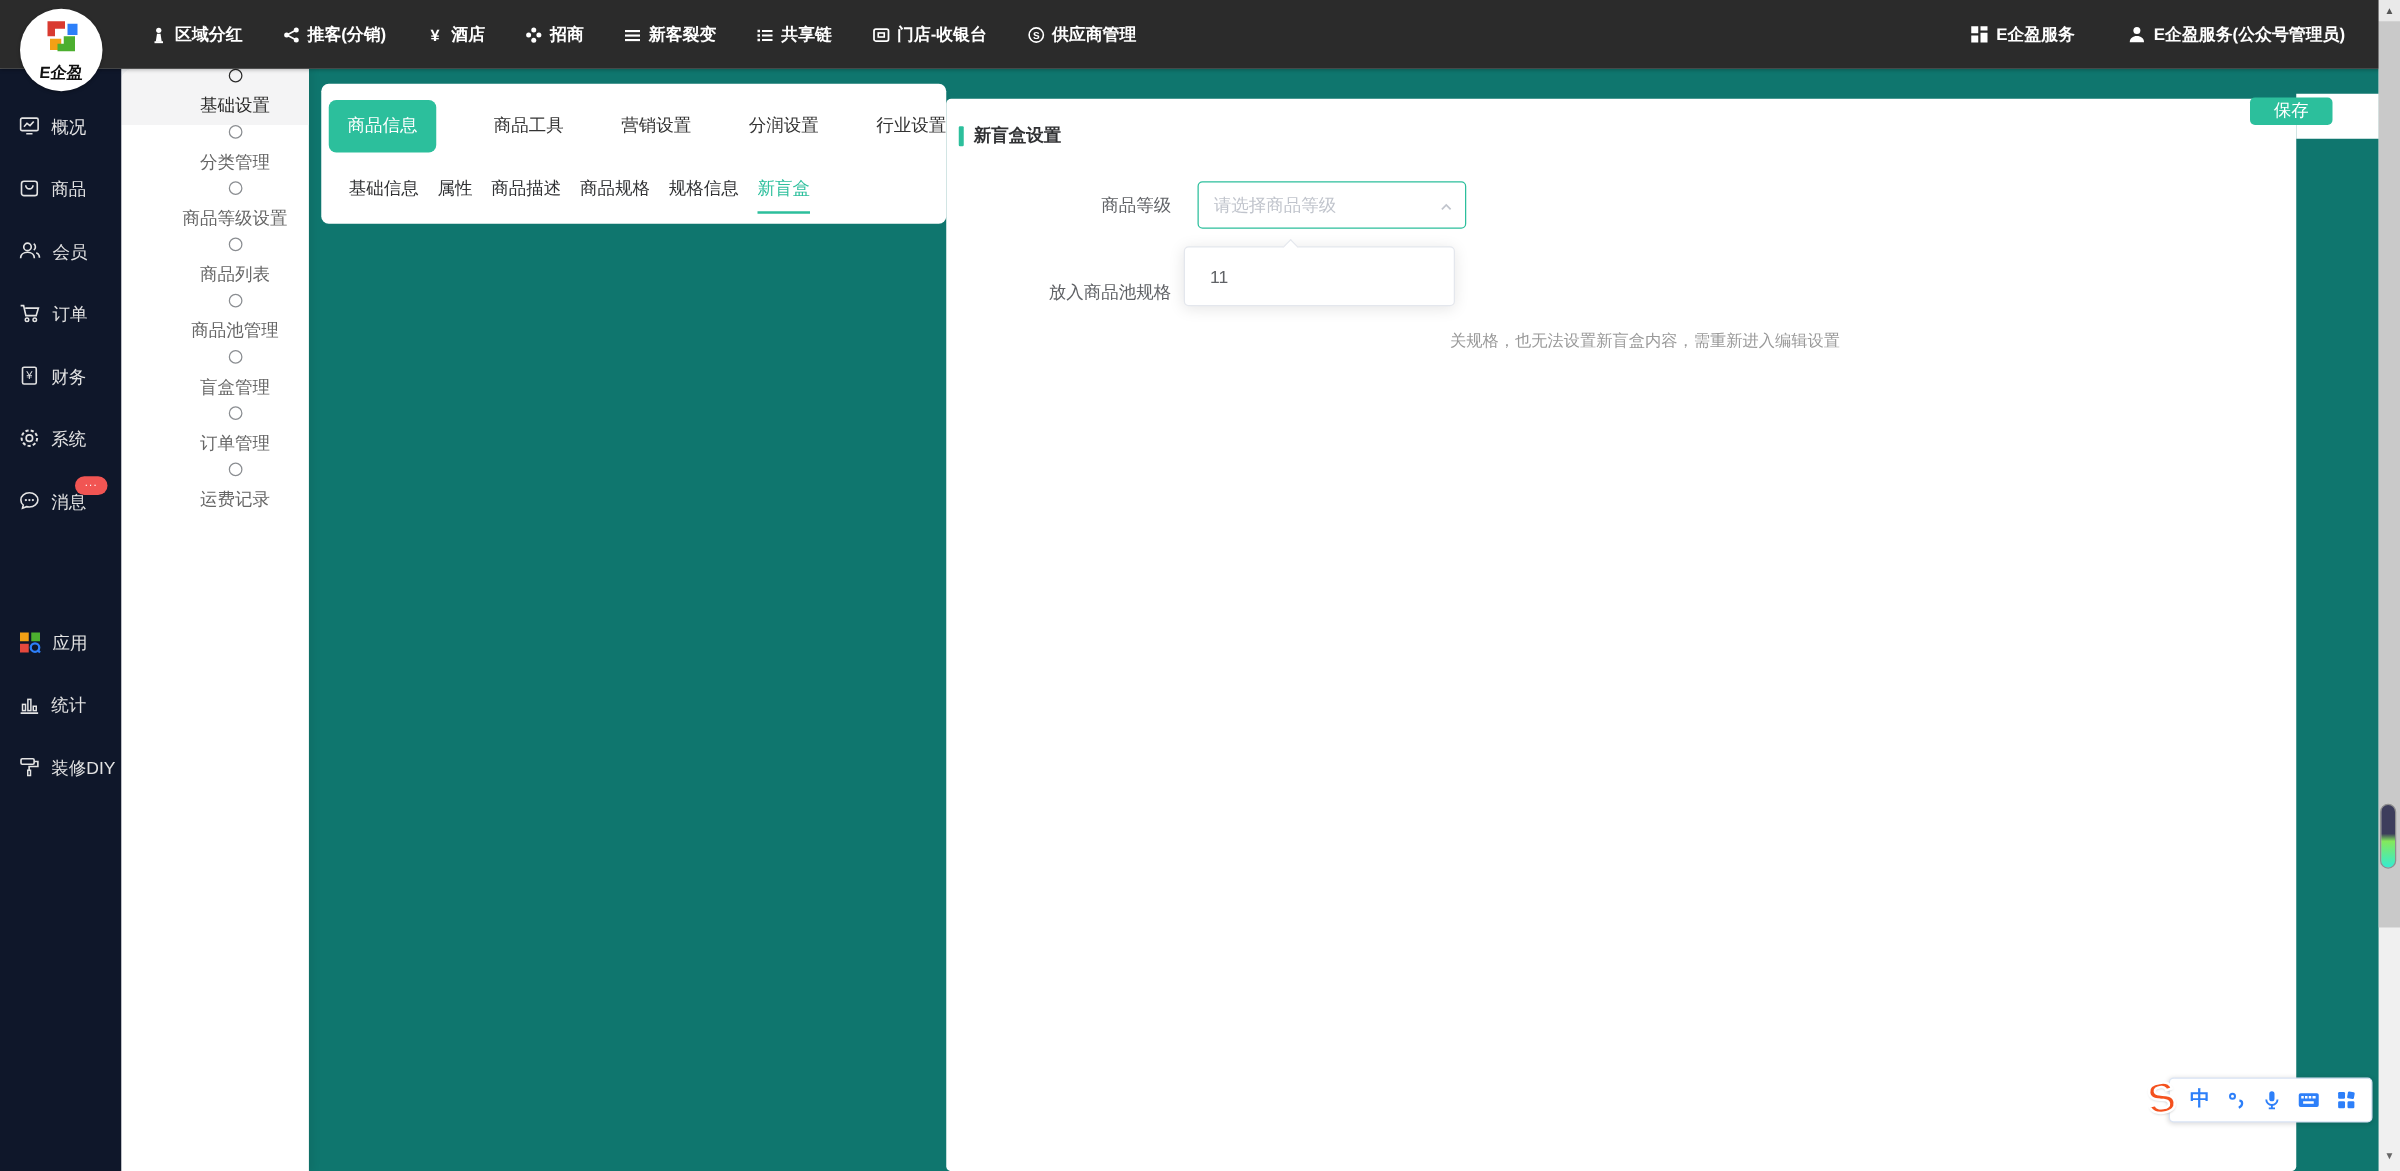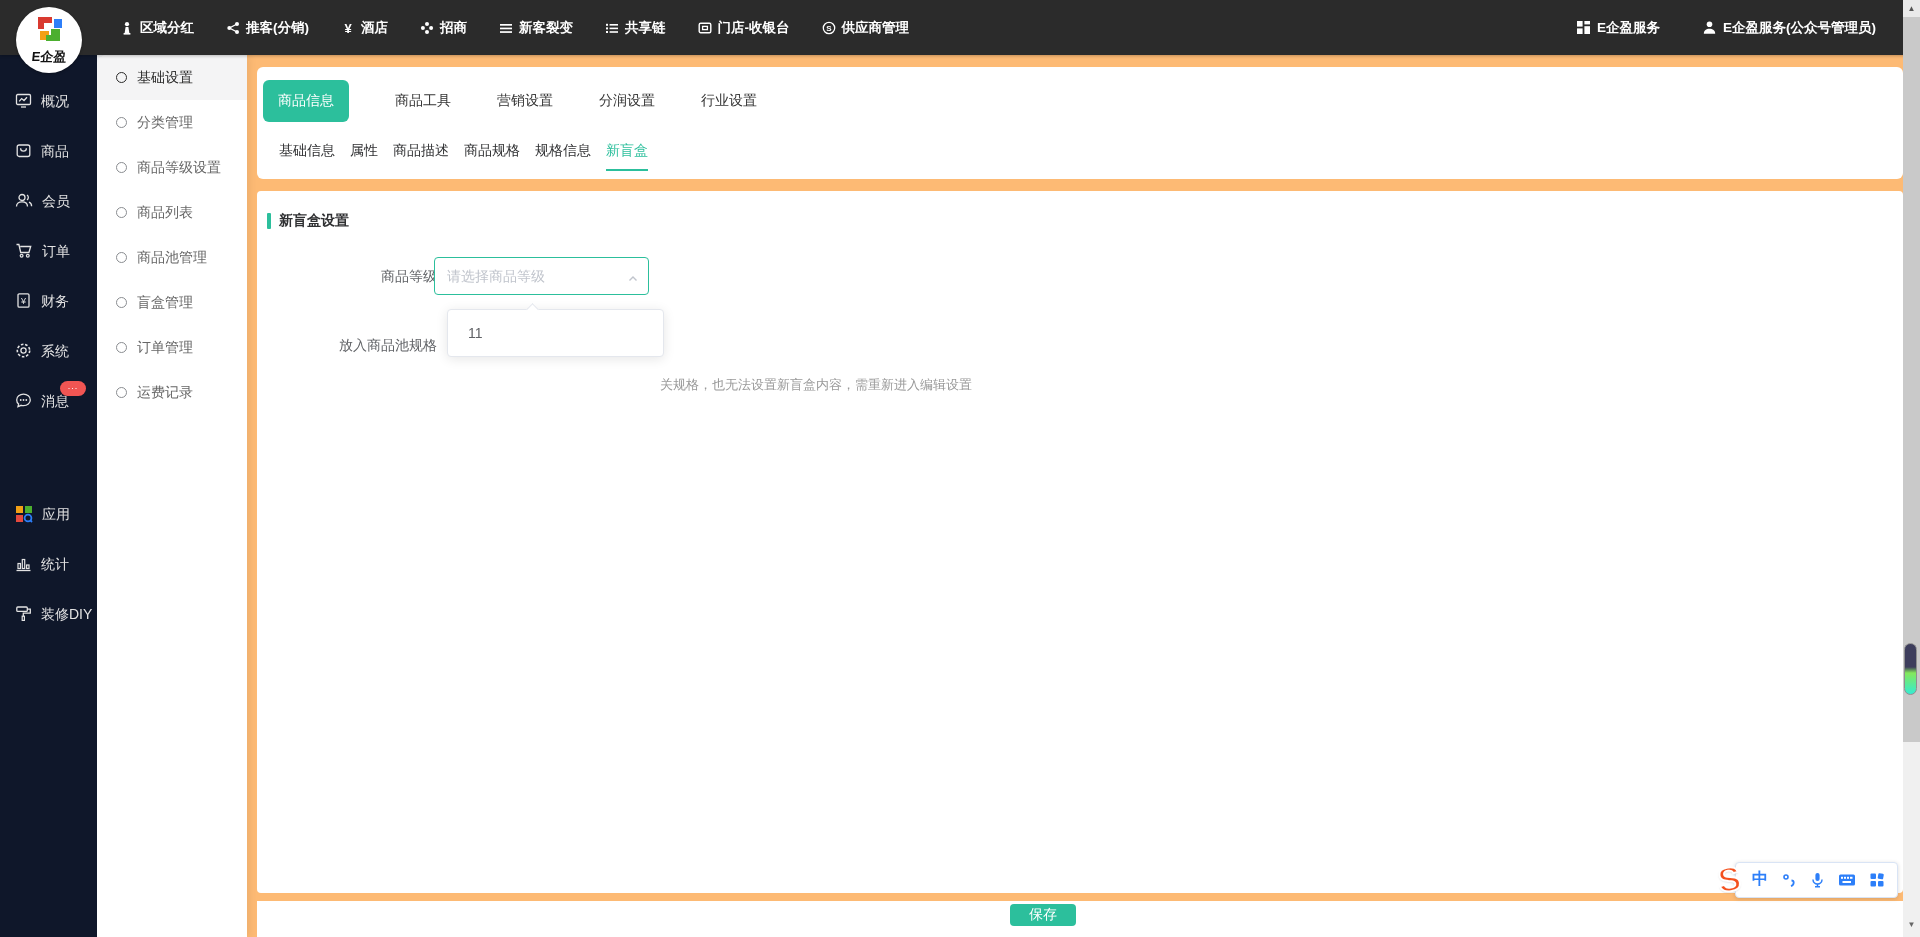--- a/index.html
+++ b/index.html
@@ -34,49 +34,49 @@
   .ds-secondary { margin-top:63px; }
   .ds-badge { position:absolute; right:11px; top:4px; min-width:26px; height:15px;
     background:#f15553; border-radius:8px; color:#fff; font-size:9px;
     line-height:11px; text-align:center; letter-spacing:1px; padding:0 4px; }
 
   
   .sub-sidebar { position:absolute; left:97px; top:55px; bottom:0; width:150px;
     background:#fff; z-index:10; border-top-left-radius:10px;
     box-shadow:2px 0 8px rgba(0,0,0,.08); }
   .ss-item { height:45px; display:flex; align-items:center; gap:10px;
-    padding-left:19px; font-size:14px; color:#666; cursor:pointer; white-space:nowrap; }
+    padding-left:32px; font-size:14px; color:#666; cursor:pointer; white-space:nowrap;flex-direction:column; }
   .ss-ring { width:11px; height:11px; border:1.6px solid #8a8d91; border-radius:50%; flex:none; }
   .ss-item.active { background:#f4f4f5; color:#2b2b2b; border-top-left-radius:10px; }
   .ss-item.active .ss-ring { border-color:#2b2b2b; }
 
   
   .main { position:absolute; left:247px; top:55px; right:17px; bottom:0;
-    background:#fdba74; display:flex; flex-direction:column; padding:12px 0 0 10px; }
+    background:#0f766e; display:flex; flex-direction:row; padding:12px 0 0 10px; }
   .tabs-card { background:#fff; border-radius:6px; height:112px; flex:none;
     padding:13px 0 0 6px; }
   .main-tabs { display:flex; align-items:center; }
   .mt-btn { background:#2cbf9c; color:#fff; font-size:14px; padding:12px 15px;
     border-radius:6px; border:none; cursor:pointer; }
   .mt-item { margin-left:46px; font-size:14px; color:#333; cursor:pointer; }
   .sub-tabs { display:flex; align-items:center; gap:15px; margin-top:20px; padding-left:16px; }
   .st-item { font-size:14px; color:#303133; cursor:pointer; padding-bottom:9px;
     border-bottom:2px solid transparent; }
   .st-item.active { color:#2cbf9c; border-bottom-color:#2cbf9c; }
 
   .content-card { background:#fff; border-radius:4px; margin-top:12px; flex:1; position:relative; }
   .section-header { position:absolute; left:10px; top:21px; display:flex; align-items:center; gap:8px; }
   .section-bar { width:4px; height:16px; background:#2cbf9c; border-radius:1px; }
   .section-title { font-size:14px; font-weight:bold; color:#303133; }
 
   .form-label { position:absolute; width:180px; text-align:right; font-size:14px; color:#606266; }
   .lbl-level { left:0; top:77px; }
   .lbl-pool  { left:0; top:146px; }
 
-  .level-select { position:absolute; left:177px; top:66px; width:215px; height:38px;
+  .level-select { position:absolute; left:201px; top:66px; width:215px; height:38px;
     border:1px solid #2cbf9c; border-radius:4px; background:#fff; }
   .level-select input { width:100%; height:100%; border:none; outline:none;
     padding:0 28px 0 12px; font-size:14px; color:#606266; background:transparent;
     font-family:inherit; }
   .level-select input::placeholder { color:#c0c4cc; }
   .select-arrow { position:absolute; right:9px; top:13px; }
 
   .dropdown { position:absolute; left:190px; top:118px; width:217px; z-index:5;
     background:#fff; border:1px solid #e4e7ed; border-radius:4px;
     box-shadow:0 2px 12px rgba(0,0,0,.1); padding:6px 0; }

